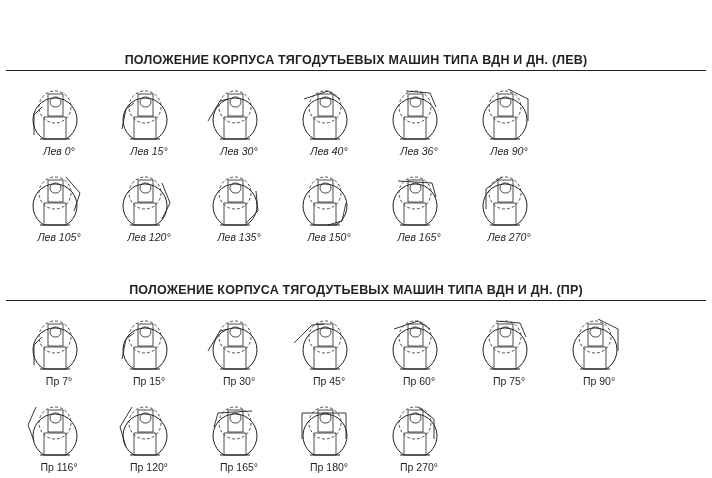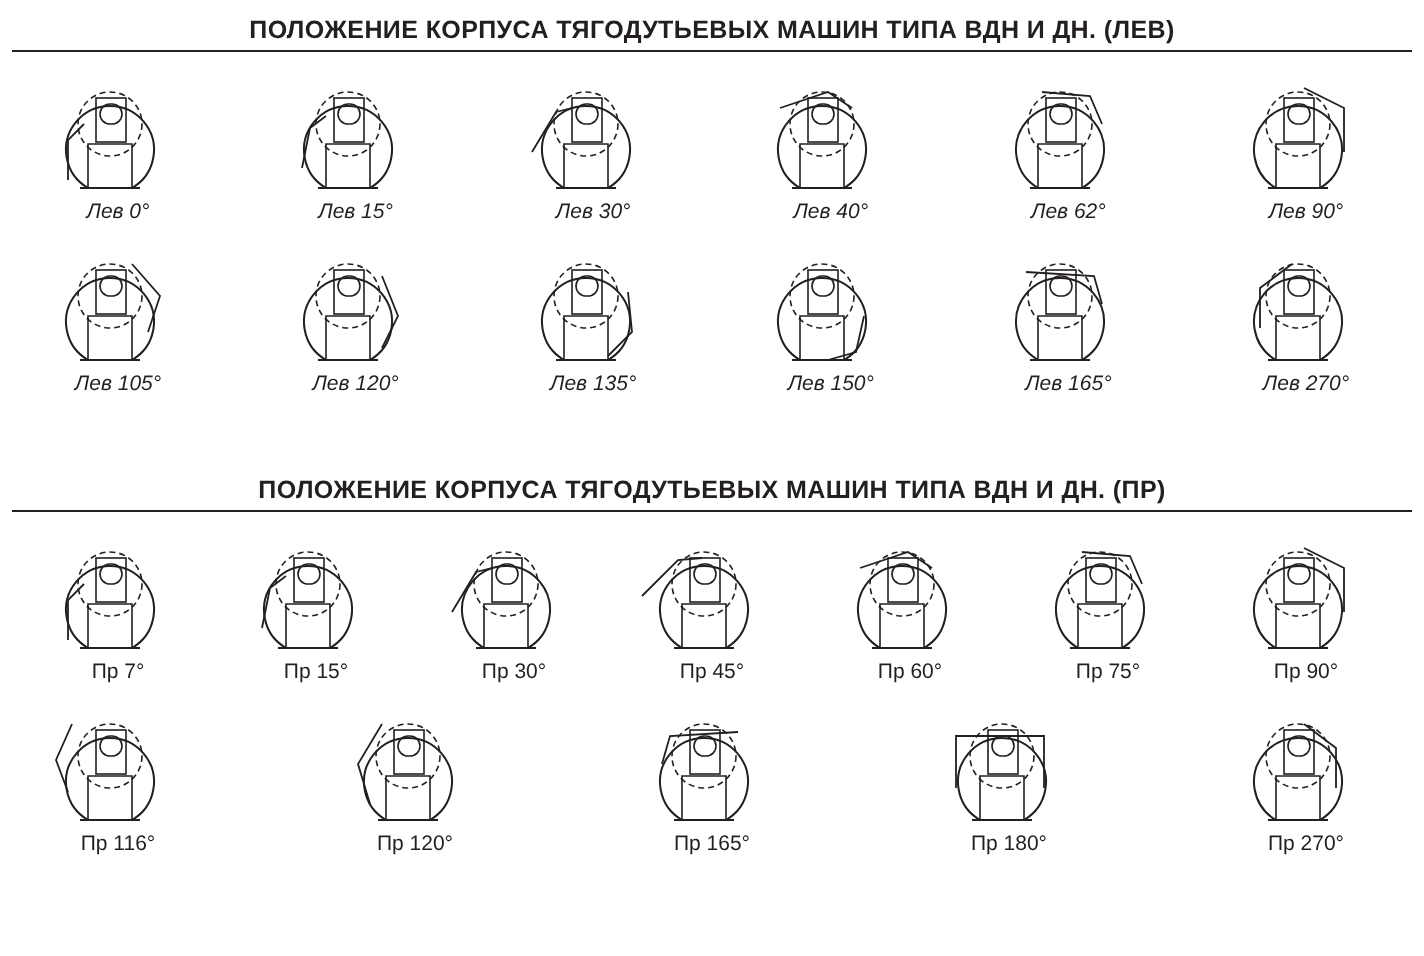--- a/index.html
+++ b/index.html
@@ -30,25 +30,25 @@
     white-space: nowrap;
   }
   .title-rule {
     height: 1px;
     background: #231f20;
     width: 100%;
   }
   .title-block {
     padding: 0 6px;
   }
-  .title-block .section-title { padding-bottom: 3px; }
+  .title-block .section-title { padding-bottom: 3px; margin-top: 45px; }
 
   .row {
     display: flex;
-    justify-content: space-between;
+    justify-content: flex-start;
     padding: 0 14px;
     box-sizing: border-box;
   }
   .cell {
     width: 90px;
     display: flex;
     flex-direction: column;
     align-items: center;
   }
   .fig {
@@ -162,21 +162,21 @@
               <path d="M52 62 A22 22 0 1 0 30 62 Z"></path>
               <path d="M30 62 L30 40 L52 40 L52 62" stroke-width="0.8"></path>
               <circle cx="41" cy="30" r="16" stroke-width="0.8" stroke-dasharray="3 2"></circle>
               <rect x="34" y="17" width="15" height="22" stroke-width="0.8"></rect>
               <rect x="36" y="20" width="11" height="10" rx="5" stroke-width="0.8"></rect>
               <line x1="26" y1="62" x2="56" y2="62" stroke-width="1"></line>
               <path d="M32 14 L56 16 L62 30" stroke-width="0.9"></path>
             </g>
           </svg>
         </div>
-        <div class="caption">Лев 62°</div>
+        <div class="caption">Лев 36°</div>
       </div>
 
       <div class="cell">
         <div class="fig">
           <svg width="90" height="66" viewBox="0 0 90 66">
             <g fill="none" stroke="#231f20" stroke-width="1">
               <path d="M52 62 A22 22 0 1 0 30 62 Z"></path>
               <path d="M30 62 L30 40 L52 40 L52 62" stroke-width="0.8"></path>
               <circle cx="41" cy="30" r="16" stroke-width="0.8" stroke-dasharray="3 2"></circle>
               <rect x="34" y="17" width="15" height="22" stroke-width="0.8"></rect>

